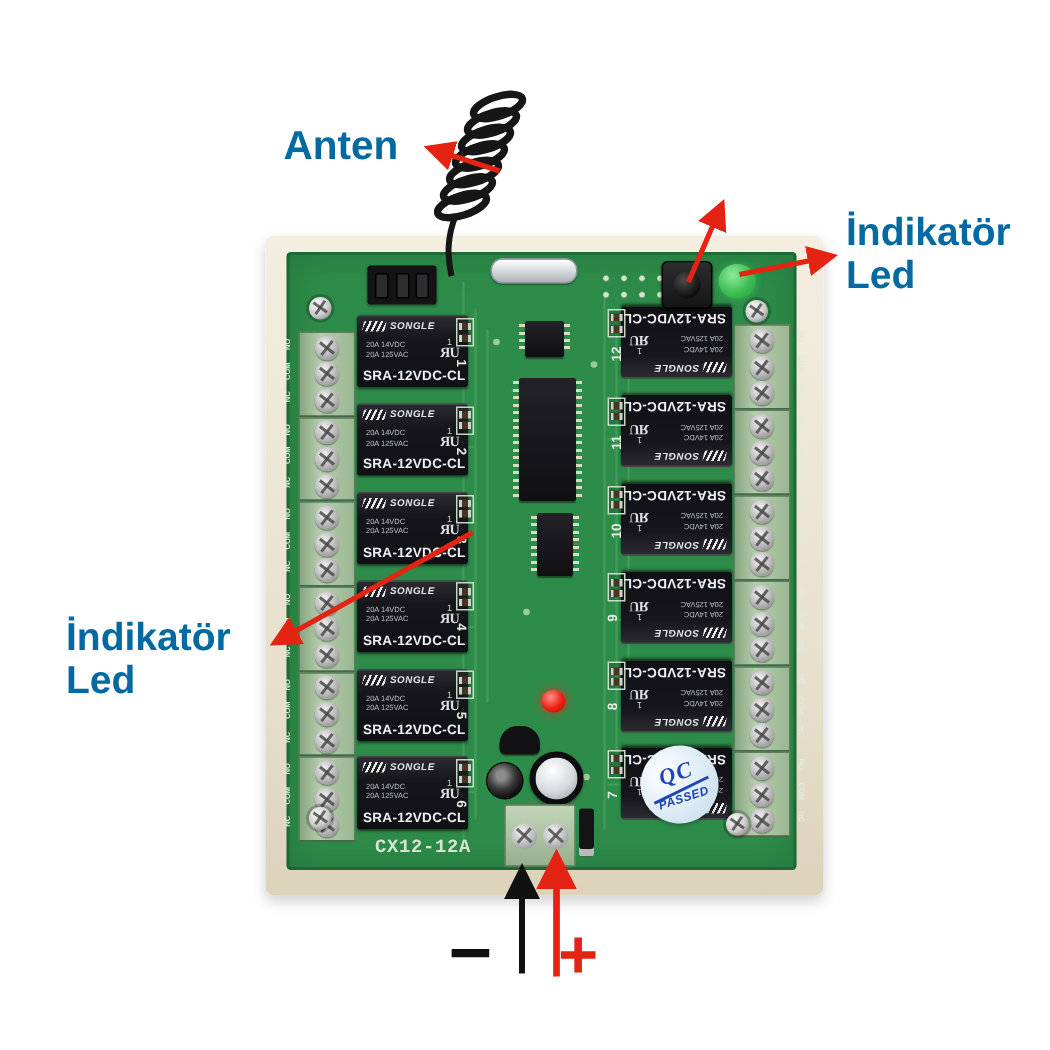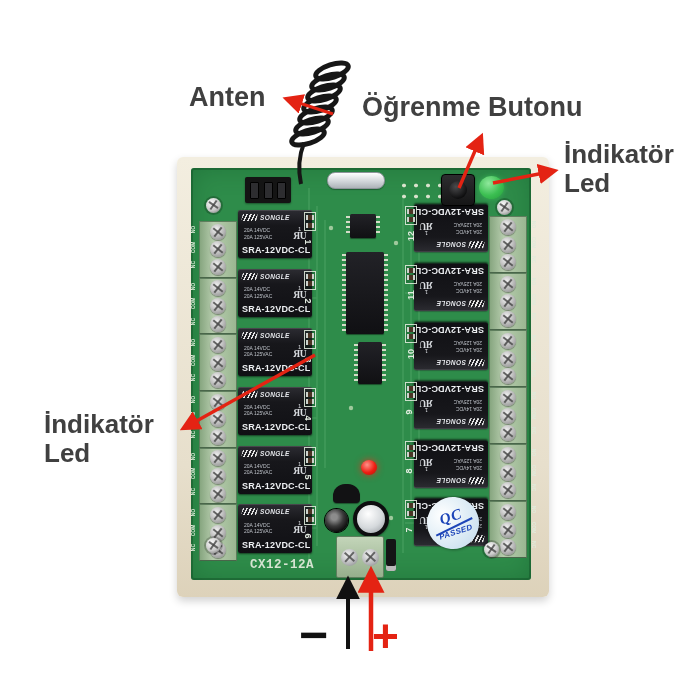--- a/index.html
+++ b/index.html
@@ -137,21 +137,21 @@
        background:radial-gradient(circle at 35% 30%,#ffffff,#dcebf5 55%,#c1d8ec);
        transform:rotate(-18deg);display:flex;flex-direction:column;align-items:center;
        justify-content:center;color:#1d45b8;box-shadow:0 1px 3px rgba(0,0,0,.35);}
   .qc1{font-size:15px;font-weight:bold;font-style:italic;letter-spacing:1px;
        font-family:"Liberation Serif",serif;line-height:1;}
   .qc-line{width:76%;height:1.5px;background:#1d45b8;transform:rotate(-8deg);margin:1.5px 0;}
   .qc2{font-size:8px;font-weight:bold;font-style:italic;letter-spacing:.4px;line-height:1;}
 
   
   .overlay{position:absolute;inset:0;width:700px;height:700px;z-index:10;pointer-events:none;}
-  .lbl{position:absolute;z-index:11;font-weight:800;color:#404040;line-height:1.1;
+  .lbl{position:absolute;z-index:11;font-weight:800;color:#0369a1;line-height:1.1;
        font-family:"Liberation Sans",sans-serif;}
   #lbl-anten{left:189px;top:83px;font-size:27px;}
   #lbl-ogrenme{left:362px;top:93px;font-size:27px;}
   #lbl-ind-right{left:564px;top:140px;font-size:26px;}
   #lbl-ind-left{left:44px;top:410px;font-size:26px;}
   #lbl-minus{left:299px;top:608px;font-size:50px;color:#111;}
   #lbl-plus{left:372px;top:611px;font-size:46px;color:#e42313;}
   .lbl span{display:block;}
 </style>
 </head>
@@ -666,21 +666,20 @@
       <path d="M333,114 L287,99" marker-end="url(#ah-r)"></path>
       <path d="M459,188 L481,137" marker-end="url(#ah-r)"></path>
       <path d="M493,183 L554,171" marker-end="url(#ah-r)"></path>
       <path d="M315,355 L184,428" marker-end="url(#ah-r)"></path>
     </g>
     <path d="M348,649 L348,581" stroke="#111111" stroke-width="4" marker-end="url(#ah-b)"></path>
     <path d="M371,651 L371,572" stroke="#e42313" stroke-width="4.5" marker-end="url(#ah-r)"></path>
   </svg>
 
   <div class="lbl" id="lbl-anten">Anten</div>
-  <div class="lbl" id="lbl-ogrenme">Öğrenme Butonu</div>
   <div class="lbl" id="lbl-ind-right">
     <span>İndikatör</span>
     <span>Led</span>
   </div>
   <div class="lbl" id="lbl-ind-left">
     <span>İndikatör</span>
     <span>Led</span>
   </div>
   <div class="lbl" id="lbl-minus">−</div>
   <div class="lbl" id="lbl-plus">+</div>

